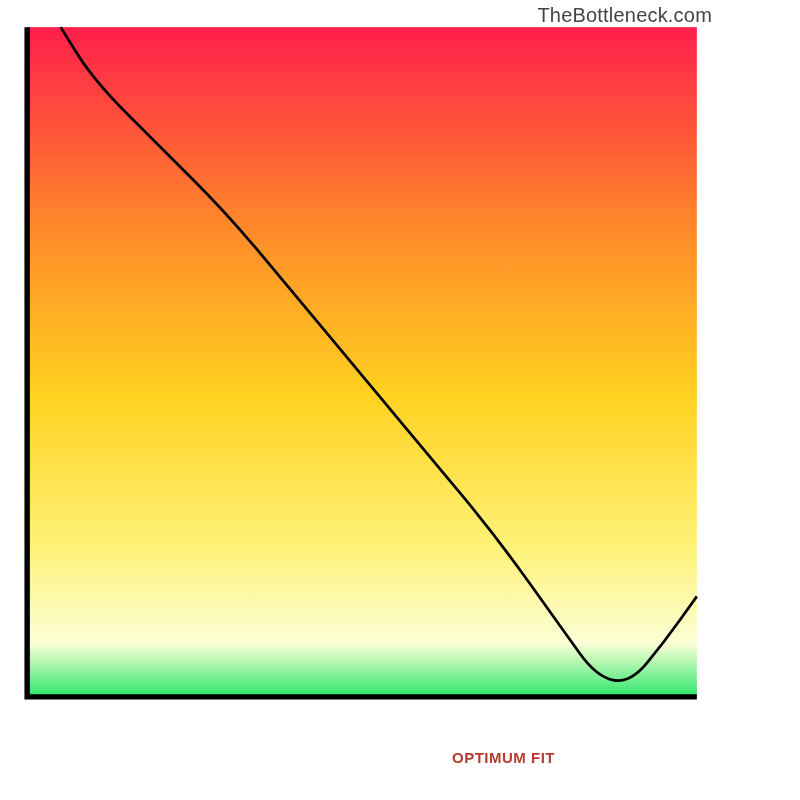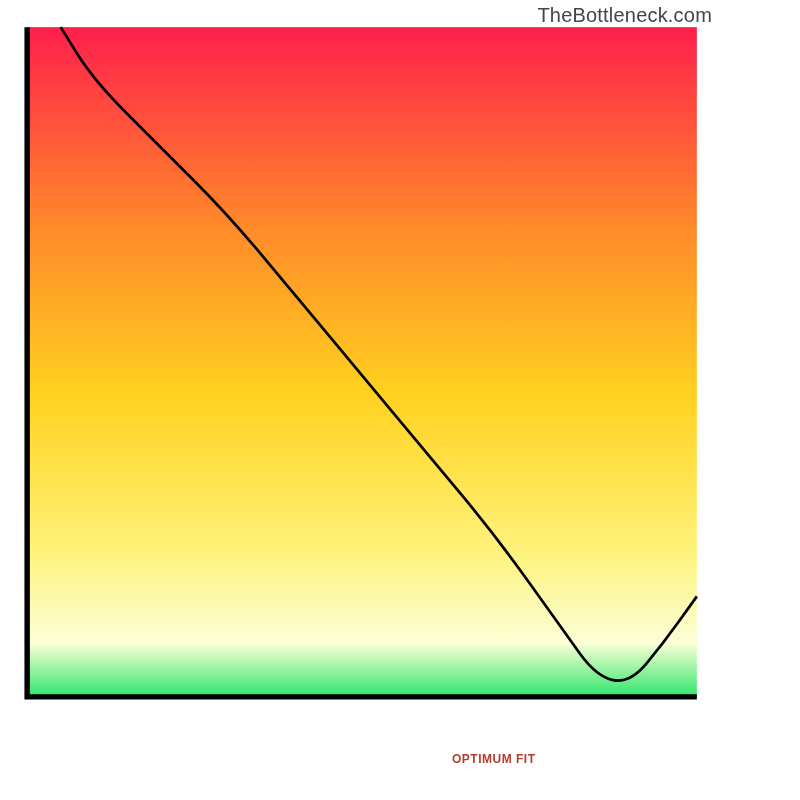--- a/index.html
+++ b/index.html
@@ -24,21 +24,21 @@
     font-size: 20px;
     font-weight: 500;
     letter-spacing: 0.2px;
     z-index: 3;
   }
   .inner-label {
     position: absolute;
     bottom: 34px;
     left: 50%;
     transform: translateX(90px);
-    font-size: 12px;
+    font-size: 15px;
     font-weight: 700;
     color: #b73c2f;
     letter-spacing: 0.5px;
     z-index: 4;
   }
   svg.chart {
     position: absolute;
     inset: 0;
     z-index: 1;
   }

